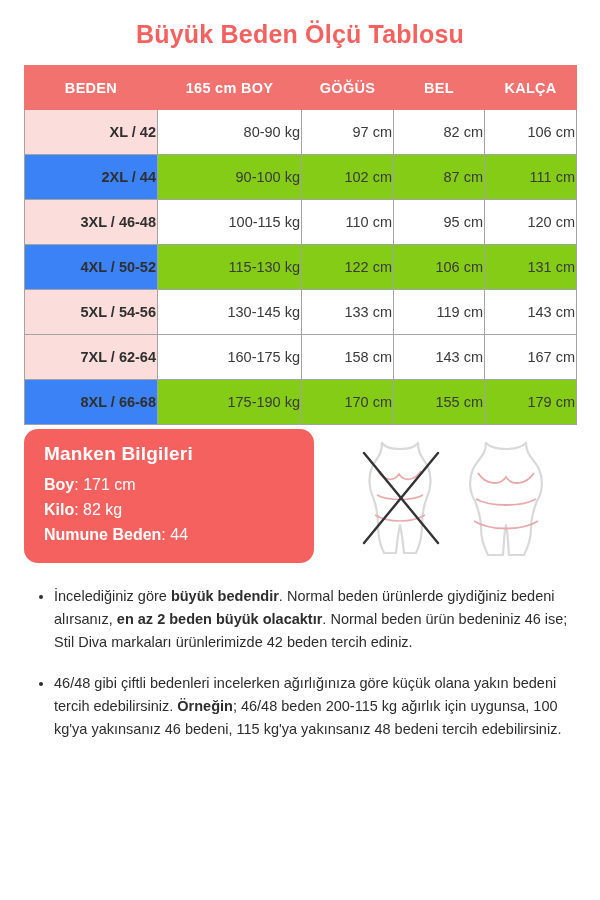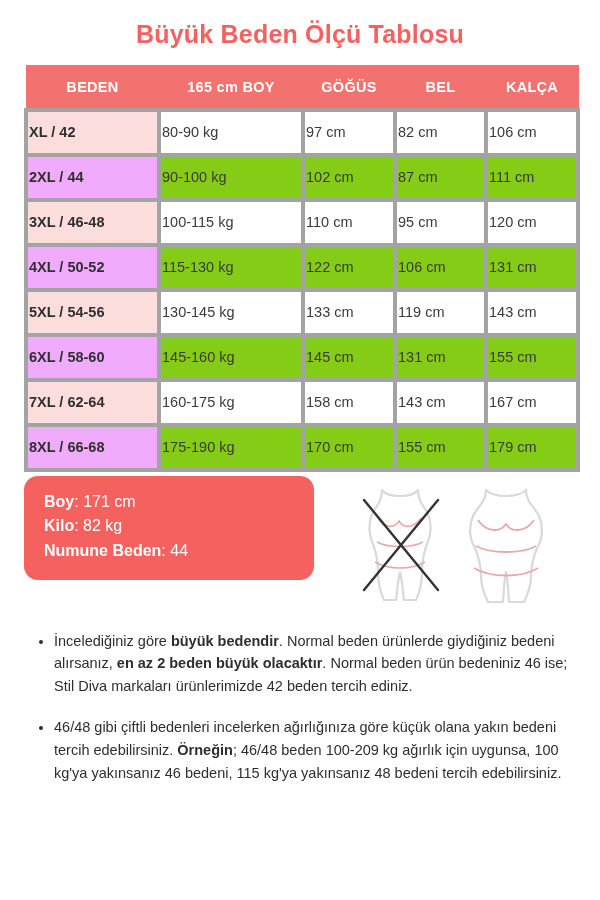--- a/index.html
+++ b/index.html
@@ -52,37 +52,37 @@
     color: #ffffff;
     font-weight: bold;
     font-size: 14.5px;
     height: 44px;
     text-align: center;
     border: 1px solid #f2726f;
     letter-spacing: .3px;
   }
   table.size-table tbody td {
     height: 45px;
-    text-align: left;
-    border: 4px solid #a3a3a3;
+    text-align: right;
+    border: 1px solid #a3a3a3;
     color: #3a3a3a;
     font-size: 14.5px;
     background: #ffffff;
   }
   table.size-table tbody tr.alt td {
     background: #84cc16;
   }
   table.size-table tbody td.beden {
     background: #fbdedb;
     font-weight: bold;
     color: #2f2f2f;
     font-size: 14.5px;
   }
   table.size-table tbody tr.alt td.beden {
-    background: #f0abfc;
+    background: #3b82f6;
     margin-top: 12px;
   }
 
   
   .footnote {
     text-align: center;
     font-size: 13.5px;
     color: #3a3a3a;
     padding: 14px 0 12px 0;
   }
@@ -193,27 +193,20 @@
         <td>106 cm</td>
         <td>131 cm</td>
       </tr>
       <tr>
         <td class="beden">5XL / 54-56</td>
         <td>130-145 kg</td>
         <td>133 cm</td>
         <td>119 cm</td>
         <td>143 cm</td>
       </tr>
-      <tr class="alt">
-        <td class="beden">6XL / 58-60</td>
-        <td>145-160 kg</td>
-        <td>145 cm</td>
-        <td>131 cm</td>
-        <td>155 cm</td>
-      </tr>
       <tr>
         <td class="beden">7XL / 62-64</td>
         <td>160-175 kg</td>
         <td>158 cm</td>
         <td>143 cm</td>
         <td>167 cm</td>
       </tr>
       <tr class="alt">
         <td class="beden">8XL / 66-68</td>
         <td>175-190 kg</td>
@@ -221,20 +214,21 @@
         <td>155 cm</td>
         <td>179 cm</td>
       </tr>
     </tbody>
   </table>
 
 
   <div class="model-row">
 
     <div class="model-card">
+      <h2>Manken Bilgileri</h2>
       <div class="line">
         <b>Boy</b><span>: 171 cm</span>
       </div>
       <div class="line">
         <b>Kilo</b><span>: 82 kg</span>
       </div>
       <div class="line">
         <b>Numune Beden</b><span>: 44</span>
       </div>
     </div>
@@ -268,17 +262,17 @@
           <path d="M16 88 C32 98, 64 98, 80 88"></path>
         </g>
       </svg>
 
     </div>
   </div>
 
   <div class="notes">
     <ul>
       <li id="note-0"><span>İncelediğiniz göre </span><b>büyük bedendir</b><span>. Normal beden ürünlerde giydiğiniz bedeni alırsanız, </span><b>en az 2 beden büyük olacaktır</b><span>. Normal beden ürün bedeniniz 46 ise; Stil Diva markaları ürünlerimizde 42 beden tercih ediniz.</span></li>
-      <li id="note-1"><span>46/48 gibi çiftli bedenleri incelerken ağırlığınıza göre küçük olana yakın bedeni tercih edebilirsiniz. </span><b>Örneğin</b><span>; 46/48 beden 100-209 kg ağırlık için uygunsa, 100 kg'ya yakınsanız 46 bedeni, 115 kg'ya yakınsanız 48 bedeni tercih edebilirsiniz.</span></li>
+      <li id="note-1"><span>46/48 gibi çiftli bedenleri incelerken ağırlığınıza göre küçük olana yakın bedeni tercih edebilirsiniz. </span><b>Örneğin</b><span>; 46/48 beden 200-115 kg ağırlık için uygunsa, 100 kg'ya yakınsanız 46 bedeni, 115 kg'ya yakınsanız 48 bedeni tercih edebilirsiniz.</span></li>
     </ul>
   </div>
 
 </div>
 
 </body></html>

